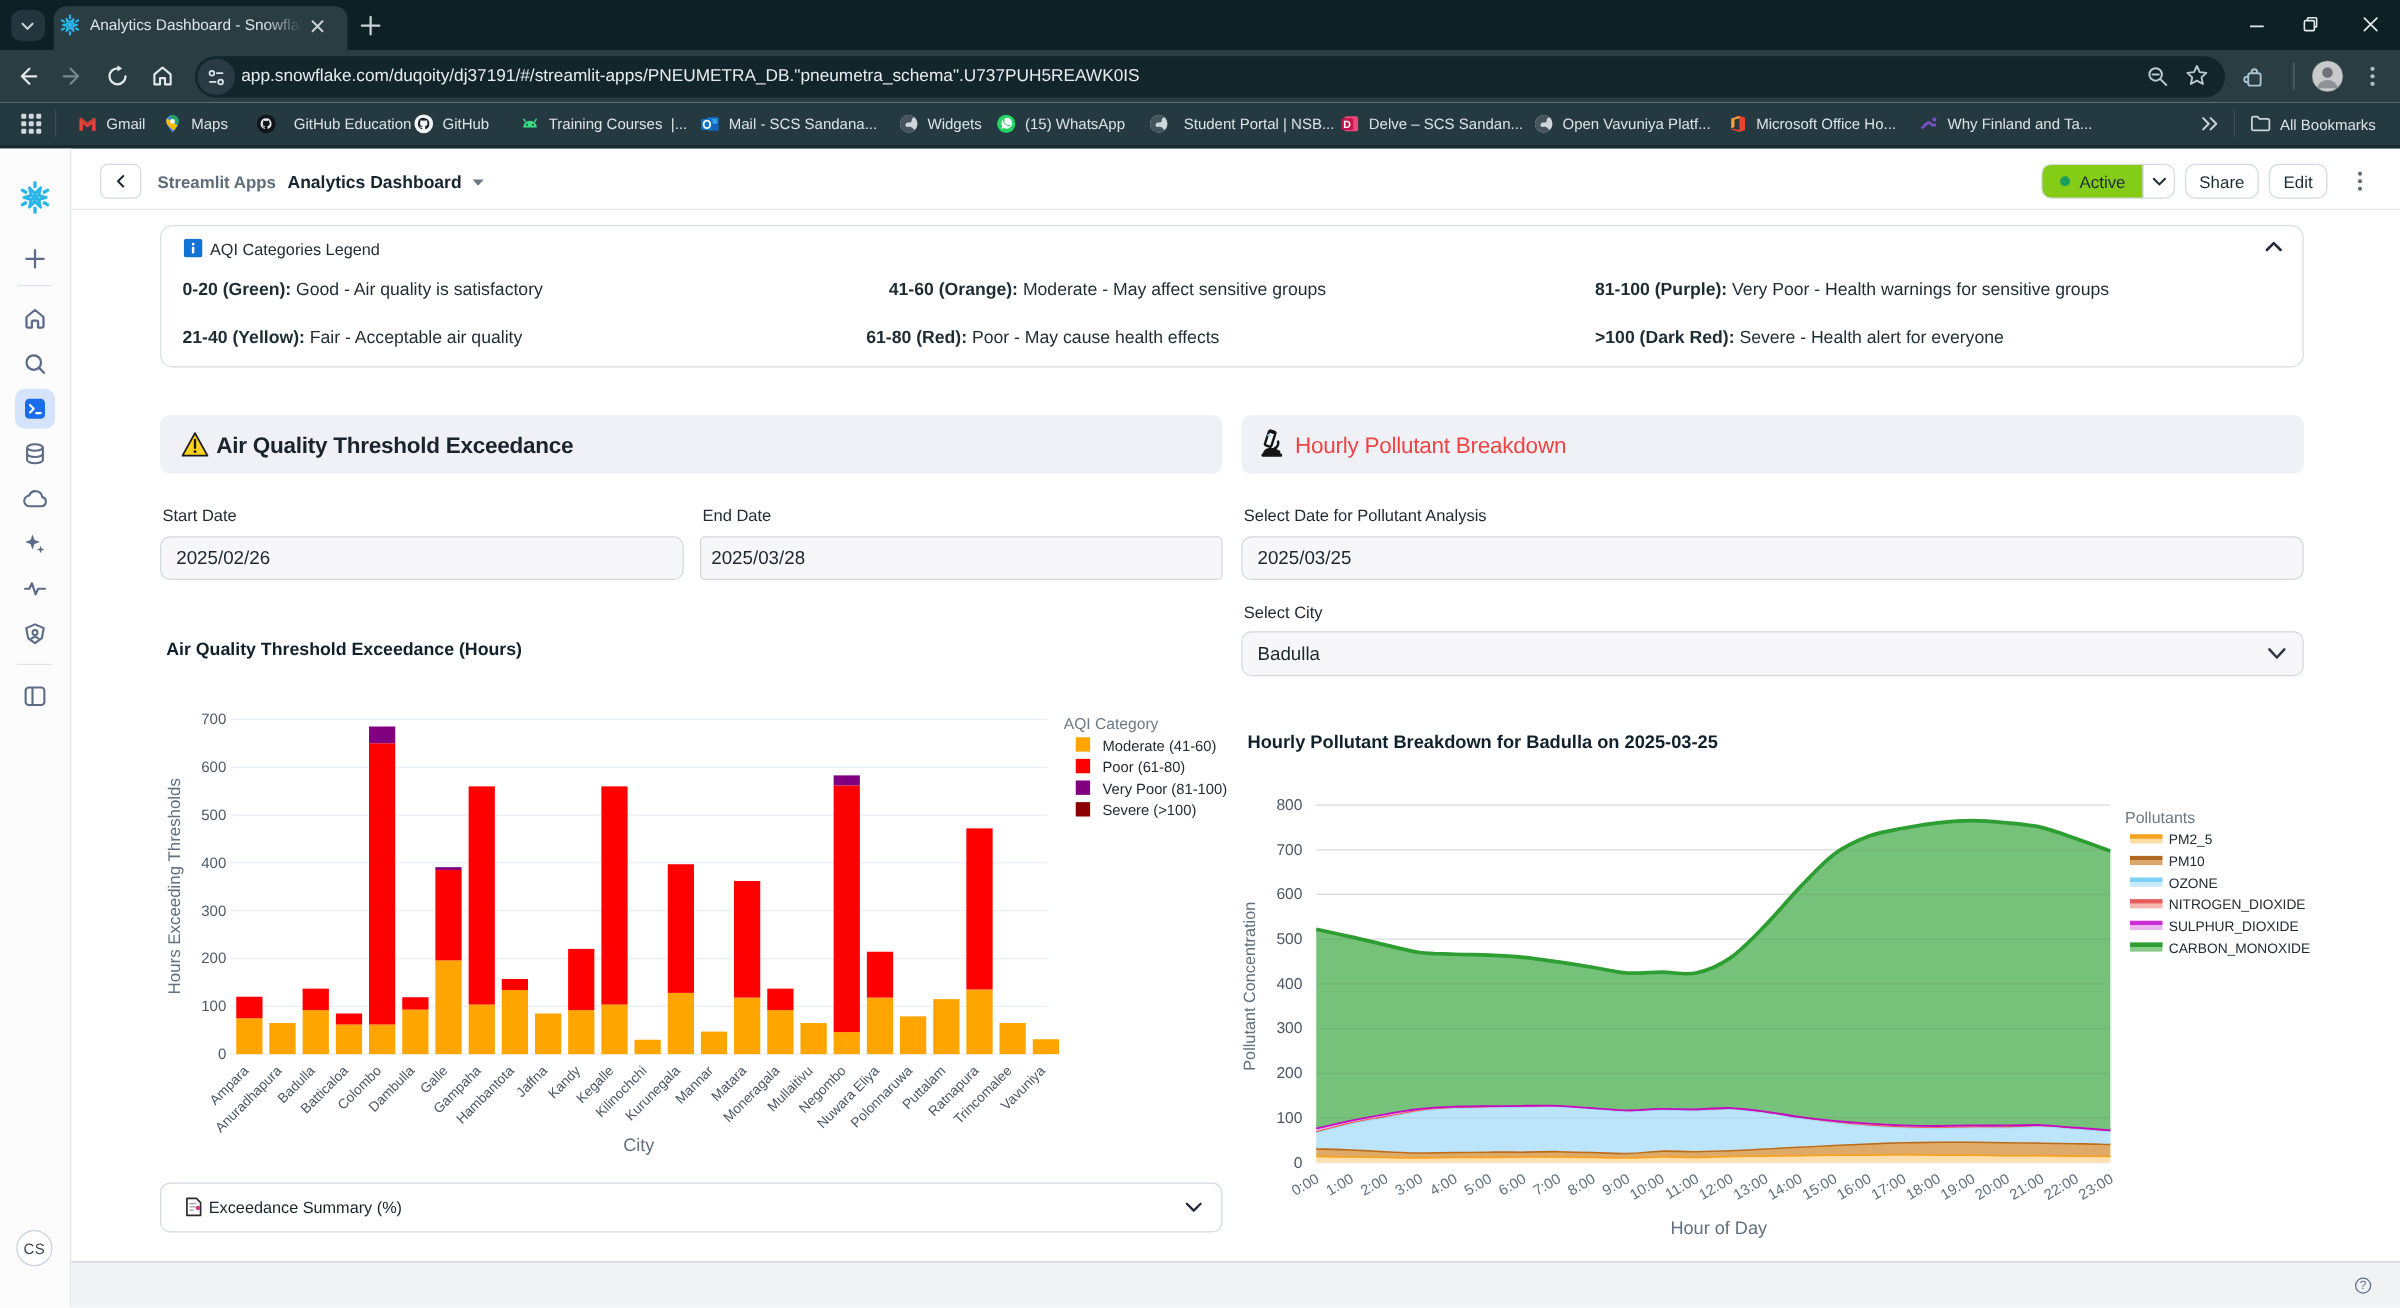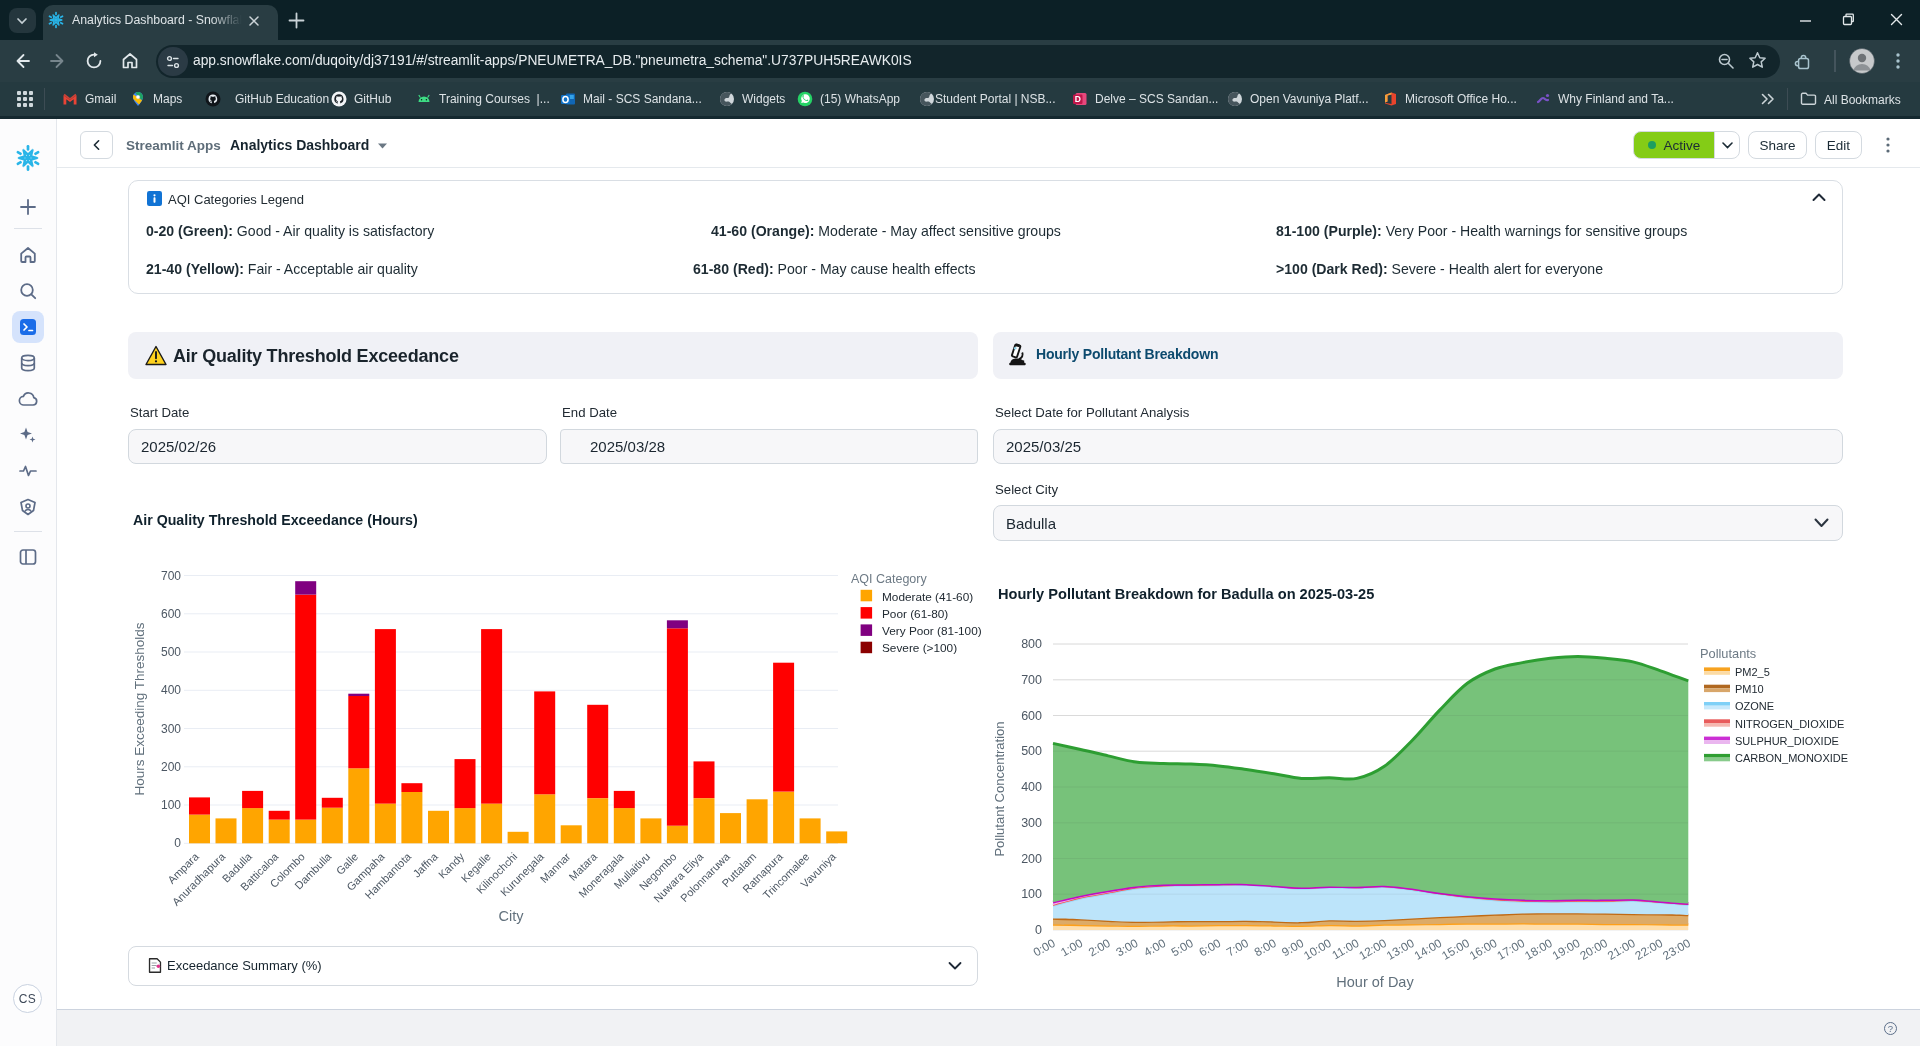--- a/index.html
+++ b/index.html
@@ -211,21 +211,21 @@
     <div style="display:flex;align-items:center;gap:7px;flex:none">
       <svg width="16" height="16" viewBox="0 0 16 16" style="">
         <circle cx="8" cy="8" r="7.3" fill="#25d366"></circle>
         <path d="M4.2 12 l.6-2.2 a4.3 4.3 0 1 1 1.7 1.6 Z" fill="#fff"></path>
         <path d="M6.3 5.9 c.5 1.7 1.6 2.8 3.3 3.4 l.8-.8 1 .55 c-.2.9-.8 1.2-1.6 1 -2.2-.5-3.9-2.2-4.4-4.4 -.15-.8.1-1.4 1-1.6 l.55 1 Z" fill="#25d366"></path>
       </svg>
       <span style="font-size:12px;color:#dce2e5;white-space:nowrap">(15) WhatsApp</span>
     </div>
   </div>
 <div class="abs" style="left:919px;top:82px;height:34px;display:flex;align-items:center;gap:8px">
-    <div style="display:flex;align-items:center;gap:0;flex:none">
+    <div style="display:flex;align-items:center;gap:12px;flex:none">
       <svg width="16" height="16" viewBox="0 0 16 16" style="">
         <circle cx="8" cy="8" r="7" fill="#cfd6da"></circle>
         <path d="M8 1 a7 7 0 0 0 0 14 a7 7 0 0 0 4.9-2 c-1.5-.6-1.7-2-3.2-2.4 c-1.7-.5-2.4.6-3.7-.4 c-1-.8-.6-2.2.3-2.8 c1.2-.8 2.6.2 3.6-.9 c.8-.9.3-2.3 1.2-3.1 c.6-.6 1.5-.5 2.2-.2 A7 7 0 0 0 8 1 Z" fill="#46555c"></path>
       </svg>
       <span style="font-size:12px;color:#dce2e5;white-space:nowrap">Student Portal | NSB...</span>
     </div>
   </div>
 <div class="abs" style="left:1072px;top:82px;height:34px;display:flex;align-items:center;gap:8px">
     <div style="display:flex;align-items:center;gap:7px;flex:none">
       <svg width="16" height="16" viewBox="0 0 16 16" style="">
@@ -409,26 +409,26 @@
 <svg class="abs" style="left:1006px;top:343px" width="24" height="24" viewBox="0 0 24 24">
     <g transform="rotate(18 10 8)">
       <rect x="7.4" y="1.6" width="5.4" height="12.5" rx="1.2" fill="#fff" stroke="#151515" stroke-width="1.9"></rect>
       <rect x="8.1" y="0.9" width="4" height="2.6" rx="0.8" fill="#151515"></rect>
     </g>
     <path d="M16.2 9.5 c1.3 2.8 -0.3 5.6 -3.2 6.6" stroke="#151515" stroke-width="1.9" fill="none"></path>
     <path d="M4.2 20.2 c0.5-3 2.4-4.6 5.2-4.8 h3.2 c2.8 0.3 3.3 1.9 5.6 2.1 l0 2.7 Z" fill="#151515"></path>
     <rect x="3.2" y="19.8" width="16.5" height="2.5" rx="1" fill="#151515"></rect>
     <circle cx="9.2" cy="5.2" r="1.3" fill="#8fd4e8"></circle>
   </svg>
-<div class="abs" style="left:1036px;top:346px;font-size:14px;letter-spacing:-0.2px;font-weight:bold;color:#0c4a6e">Hourly Pollutant Breakdown</div>
+<div class="abs" style="left:1036px;top:346px;font-size:18px;letter-spacing:-0.2px;font-weight:normal;color:#ef4444">Hourly Pollutant Breakdown</div>
 <div class="abs" style="left:130px;top:405px;font-size:13.2px;color:#222b33">Start Date</div>
 <div class="abs" style="left:562px;top:405px;font-size:13.2px;color:#222b33">End Date</div>
 <div class="abs" style="left:995px;top:405px;font-size:13.2px;color:#222b33">Select Date for Pollutant Analysis</div>
 <div class="abs" style="left:128px;top:429px;width:419px;height:35px;background:#f7f7f9;border:1px solid #d2d8de;border-radius:8px;font-size:15px;color:#1b2630;display:flex;align-items:center;padding-left:12px">2025/02/26</div>
-<div class="abs" style="left:560px;top:429px;width:418px;height:35px;background:#f7f7f9;border:1px solid #d2d8de;border-radius:4px;font-size:15px;color:#1b2630;display:flex;align-items:center;padding-left:29px">2025/03/28</div>
+<div class="abs" style="left:560px;top:429px;width:418px;height:35px;background:#f7f7f9;border:1px solid #d2d8de;border-radius:4px;font-size:15px;color:#1b2630;display:flex;align-items:center;padding-left:8px">2025/03/28</div>
 <div class="abs" style="left:993px;top:429px;width:850px;height:35px;background:#f7f7f9;border:1px solid #d2d8de;border-radius:8px;font-size:15px;color:#1b2630;display:flex;align-items:center;padding-left:12px">2025/03/25</div>
 <div class="abs" style="left:995px;top:482px;font-size:13.2px;color:#222b33">Select City</div>
 <div class="abs" style="left:993px;top:505px;width:850px;height:36px;background:#f7f7f9;border:1px solid #d2d8de;border-radius:8px;font-size:15px;color:#1b2630;display:flex;align-items:center;padding-left:12px">Badulla</div>
 <svg class="abs" style="left:1814px;top:518px" width="15" height="10" viewBox="0 0 15 10">
     <path d="M1.5 1.5 L7.5 8 L13.5 1.5" stroke="#2c3540" stroke-width="2" fill="none" stroke-linecap="round" stroke-linejoin="round"></path>
   </svg>
 <div class="abs" style="left:133px;top:512px;font-size:14.2px;font-weight:bold;color:#10212c">Air Quality Threshold Exceedance (Hours)</div>
 <div class="abs" style="left:998px;top:586px;font-size:14.6px;font-weight:bold;color:#10212c">Hourly Pollutant Breakdown for Badulla on 2025-03-25</div>
 <svg width="900" height="410" viewBox="0 0 900 410" style="position:absolute;left:120px;top:540px;font-family:'Liberation Sans',sans-serif">
     <line x1="64.0" y1="303.3" x2="718.0" y2="303.3" stroke="#e9edf4" stroke-width="1"></line>

